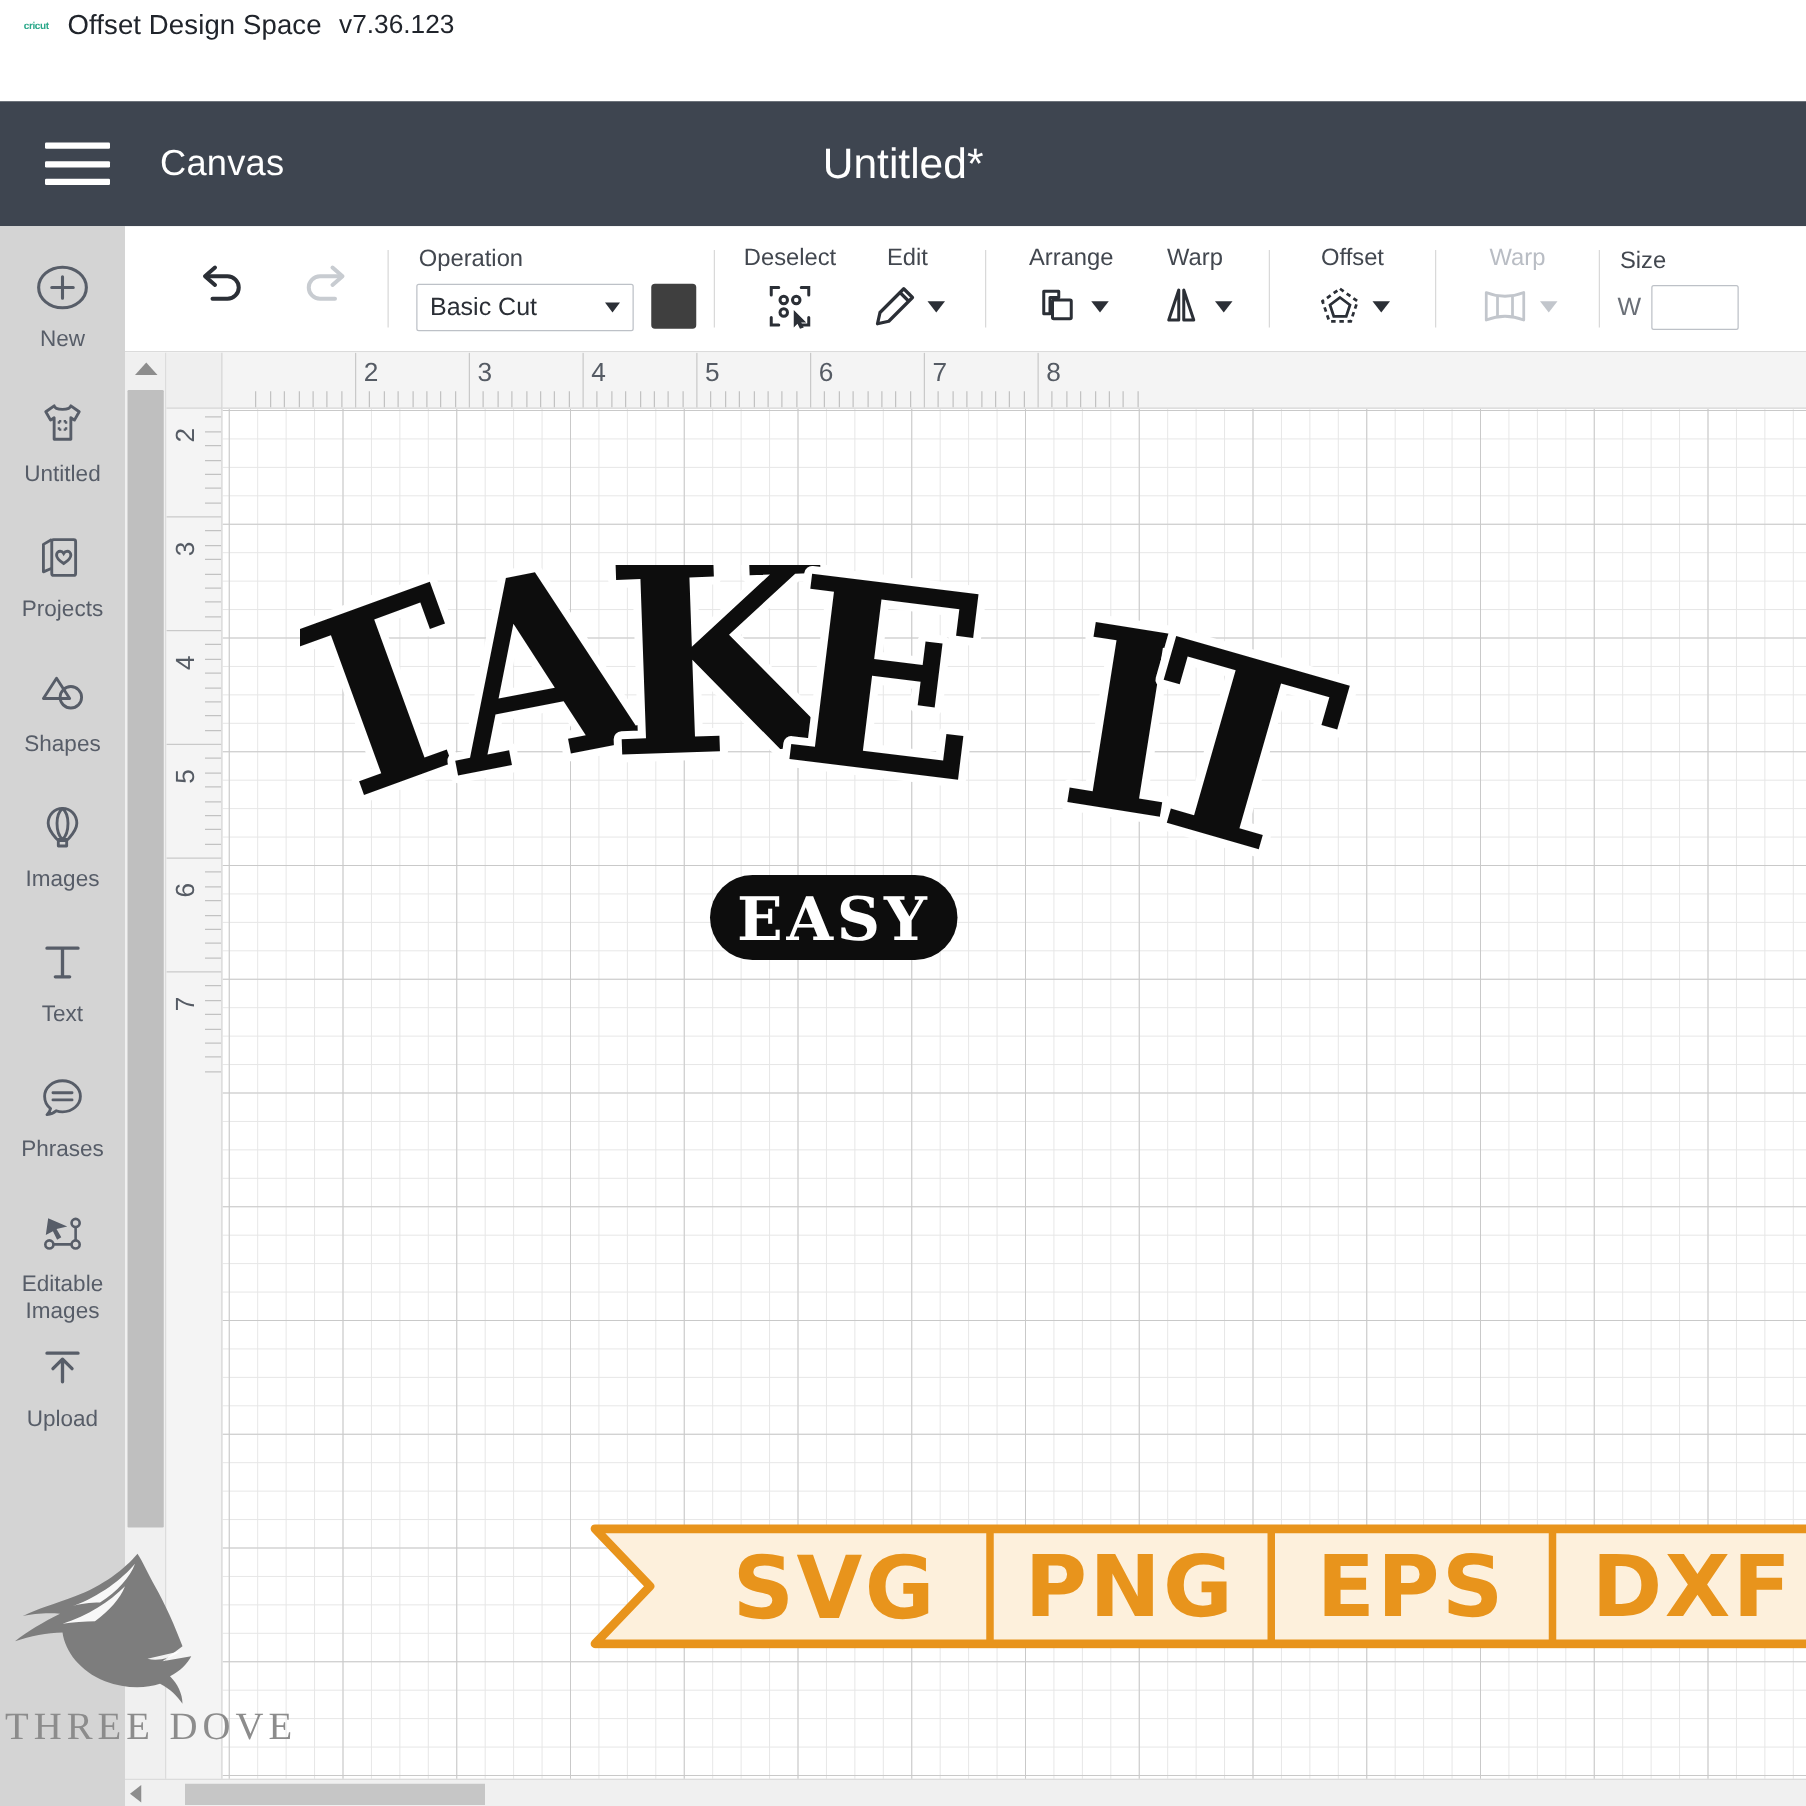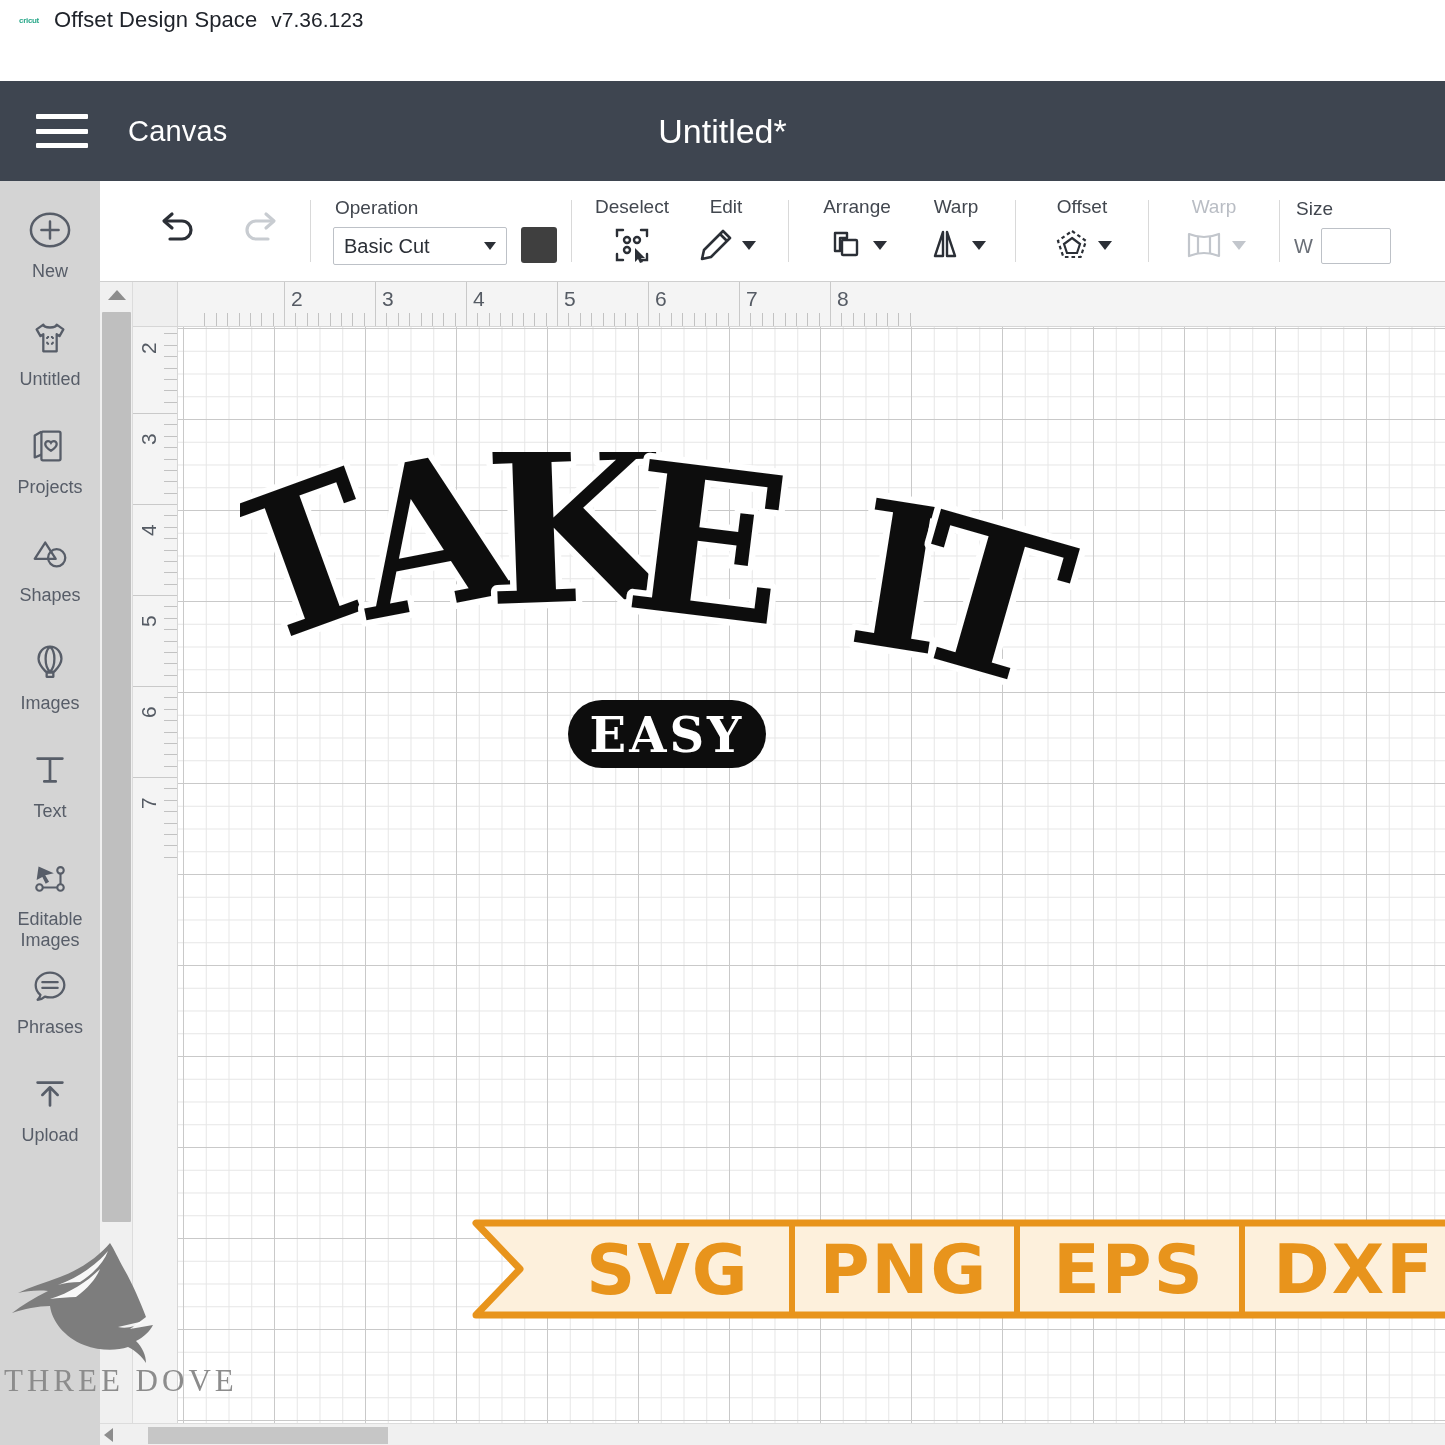--- a/index.html
+++ b/index.html
@@ -281,39 +281,39 @@
       <div class="sico">
         <svg viewBox="0 0 44 44" width="42" height="42" fill="none" stroke="currentColor" stroke-width="2.8">
           <path d="M9 10h26M22 10v24M16 34h12" stroke-linecap="round"></path>
         </svg>
       </div>
       <div class="slabel">Text</div>
     </div>
 
     <div class="side-item">
       <div class="sico">
+        <svg viewBox="0 0 44 44" width="42" height="42" fill="none" stroke="currentColor" stroke-width="2.4">
+          <path d="M37 21c0 7.2-6.7 13-15 13-1.9 0-3.7-0.3-5.3-0.9-2 1.9-4.8 3-7.7 3.3 1.7-1.6 2.7-3.3 3-5.1C8.8 28.8 7 25.1 7 21 7 13.8 13.7 8 22 8s15 5.8 15 13Z" stroke-linejoin="round"></path>
+          <path d="M14 18h16M14 24h16" stroke-linecap="round"></path>
+        </svg>
+      </div>
+      <div class="slabel">Phrases</div>
+    </div>
+
+    <div class="side-item">
+      <div class="sico">
         <svg viewBox="0 0 44 44" width="42" height="42" fill="none" stroke="currentColor" stroke-width="2.2">
           <circle cx="11" cy="32" r="3.4"></circle>
             <circle cx="33" cy="32" r="3.4"></circle>
             <circle cx="33" cy="14" r="3.4"></circle>
           <path d="M14.4 32h15.2M33 28.6V17.4"></path>
           <path d="M10 10 L26 17 L17 19 L21 26 L17.5 28 L14 21 L8 24 Z" fill="currentColor" stroke="none"></path>
         </svg>
       </div>
       <div class="slabel">Editable Images</div>
-    </div>
-
-    <div class="side-item">
-      <div class="sico">
-        <svg viewBox="0 0 44 44" width="42" height="42" fill="none" stroke="currentColor" stroke-width="2.4">
-          <path d="M37 21c0 7.2-6.7 13-15 13-1.9 0-3.7-0.3-5.3-0.9-2 1.9-4.8 3-7.7 3.3 1.7-1.6 2.7-3.3 3-5.1C8.8 28.8 7 25.1 7 21 7 13.8 13.7 8 22 8s15 5.8 15 13Z" stroke-linejoin="round"></path>
-          <path d="M14 18h16M14 24h16" stroke-linecap="round"></path>
-        </svg>
-      </div>
-      <div class="slabel">Phrases</div>
     </div>
 
     <div class="side-item">
       <div class="sico">
         <svg viewBox="0 0 44 44" width="42" height="42" fill="none" stroke="currentColor" stroke-width="2.8">
           <path d="M9 10h26M22 34V15M22 15l-8 8M22 15l8 8" stroke-linecap="round" stroke-linejoin="round"></path>
         </svg>
       </div>
       <div class="slabel">Upload</div>
     </div>

